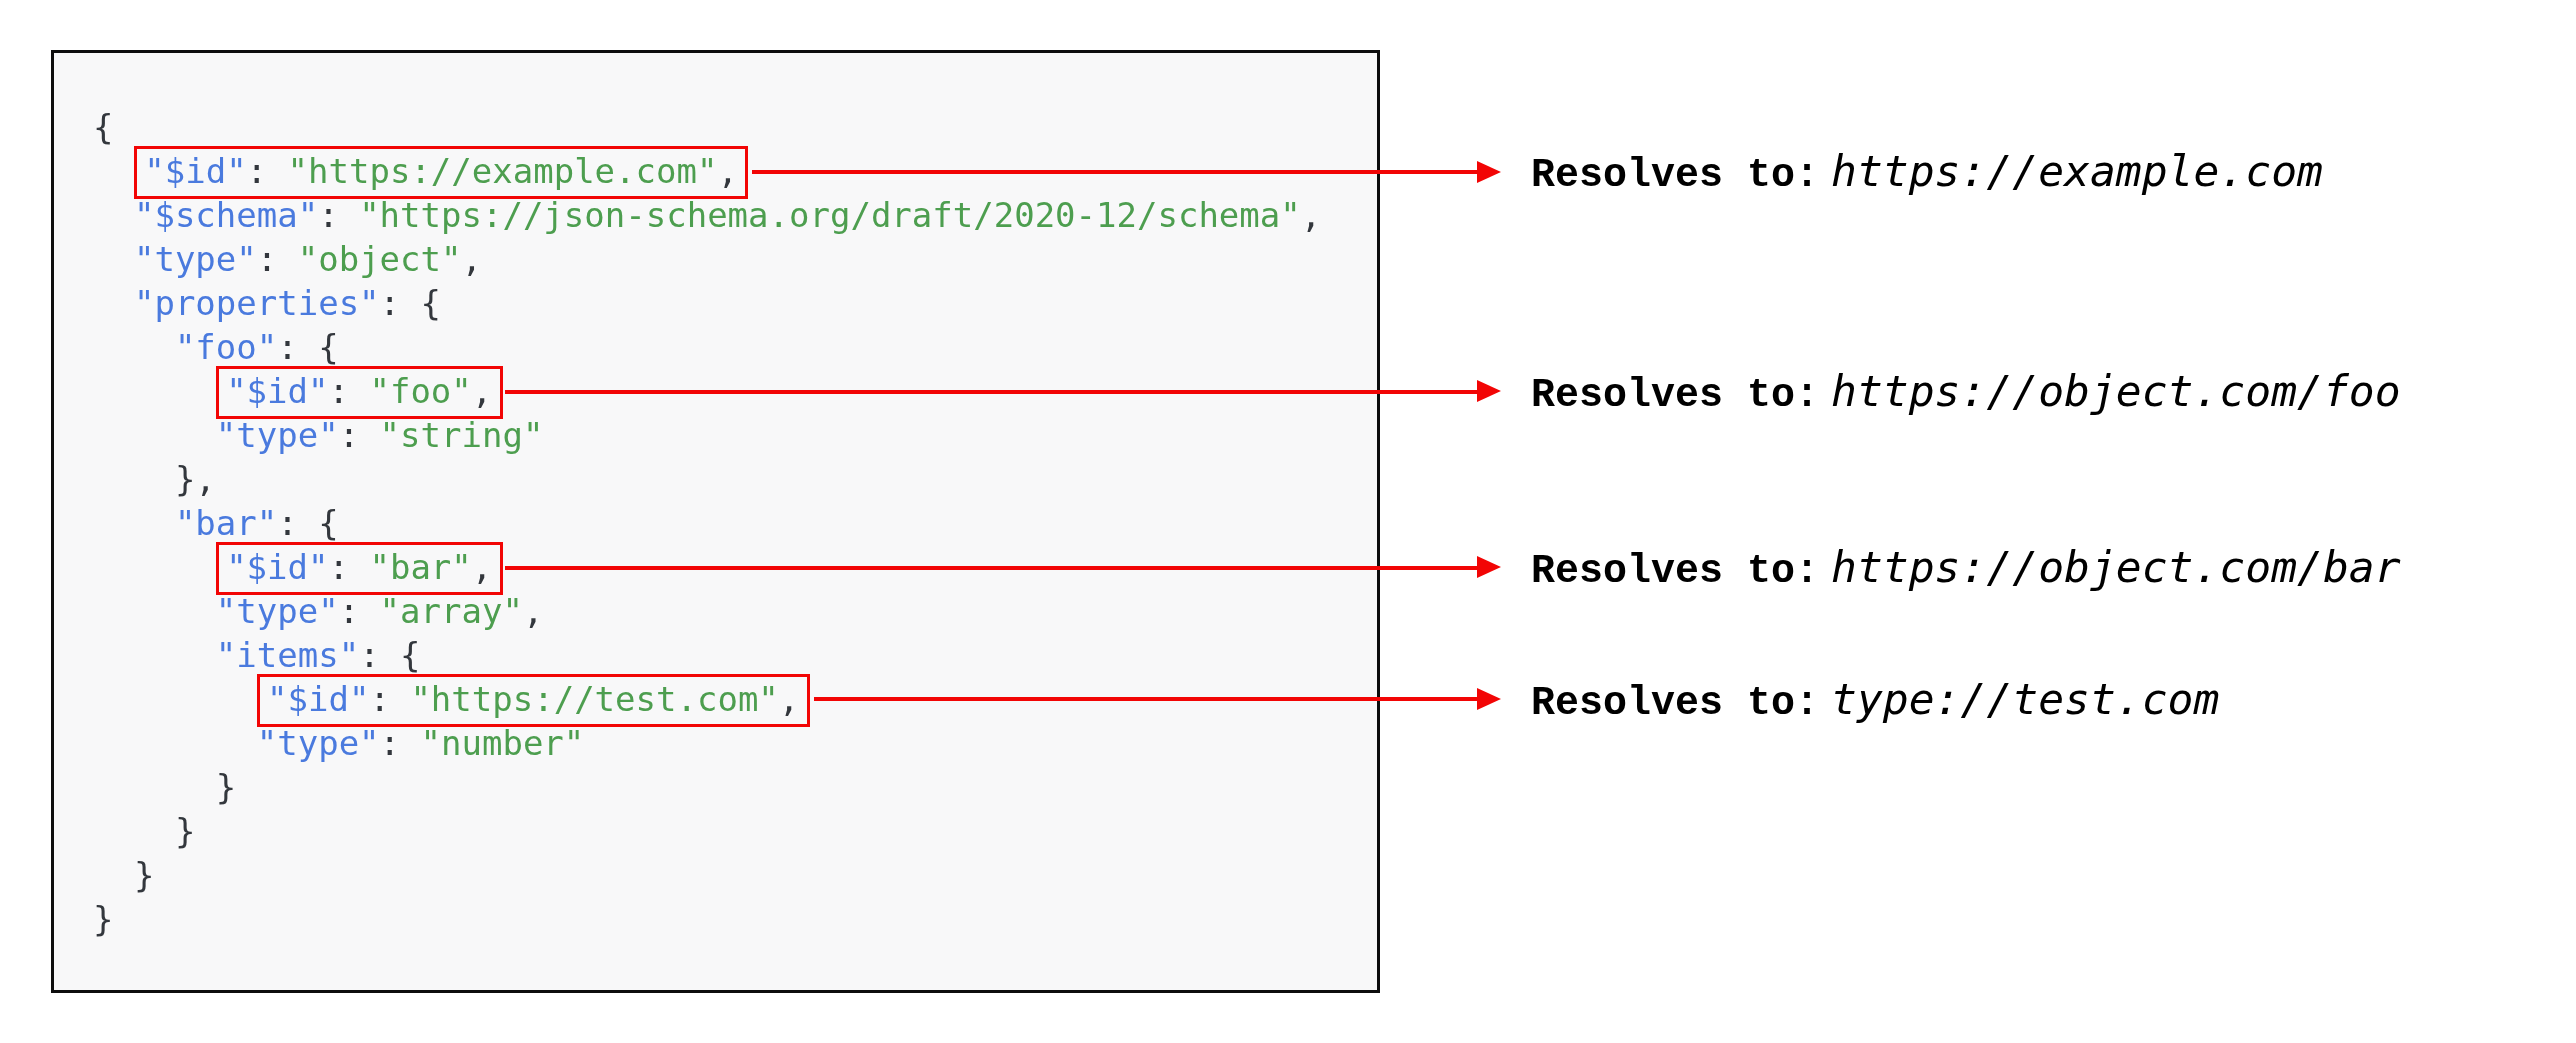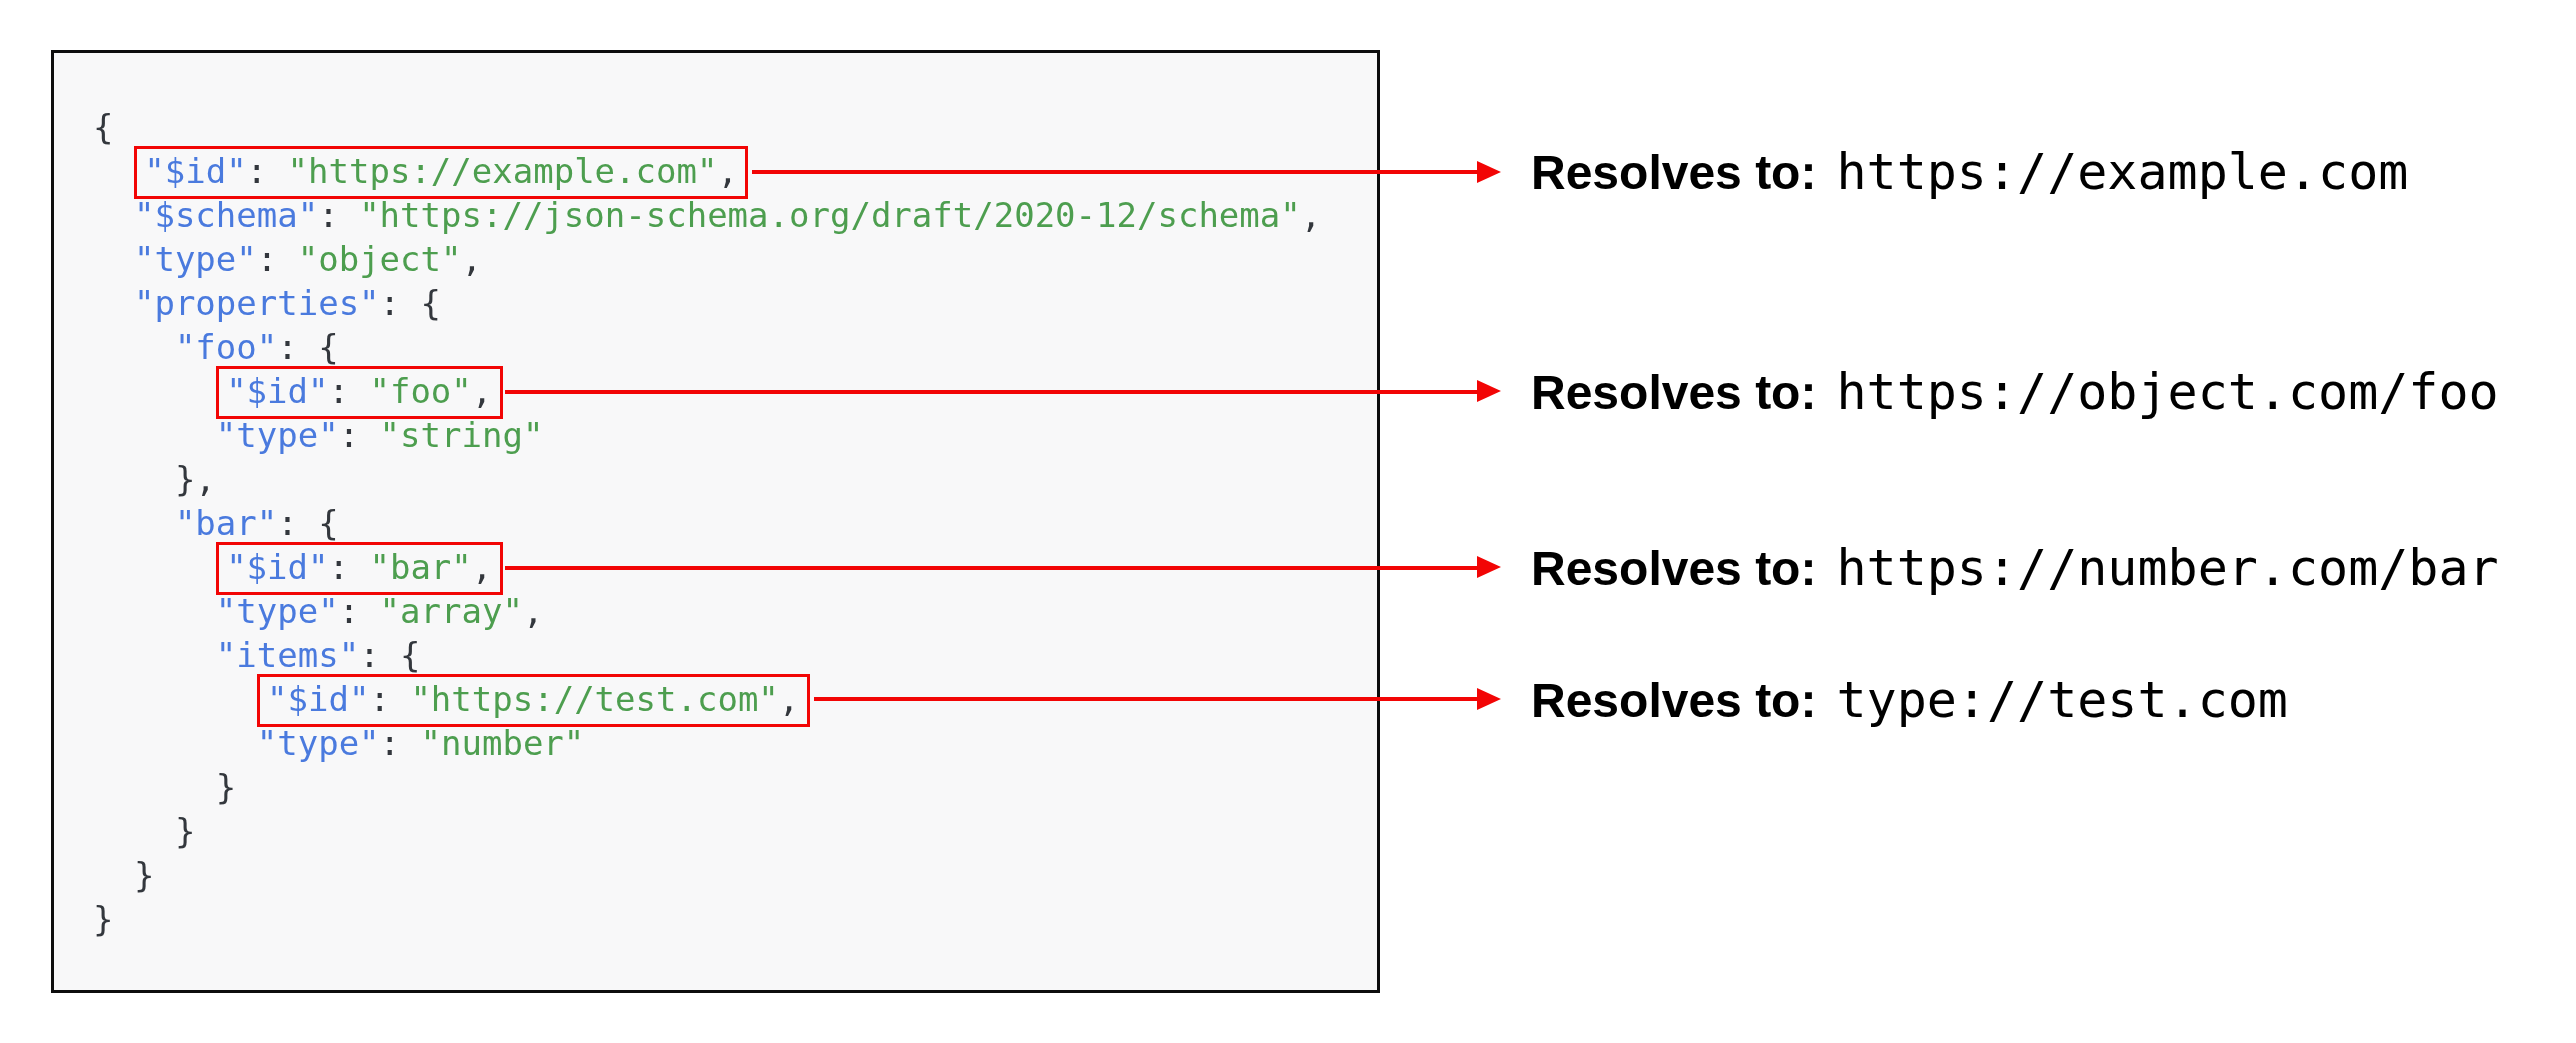--- a/index.html
+++ b/index.html
@@ -66,50 +66,51 @@
   
   .annotation-row {
     position: absolute;
     left: 1531px;
     transform: translateY(-50%);
     display: flex;
     align-items: baseline;
     white-space: nowrap;
   }
   .ann-label {
-    font-family: Liberation Sans, sans-serif;
+    font-family: Liberation Mono, monospace;
     font-weight: bold;
-    font-size: 48px;
+    font-size: 40px;
     color: var(--text, #000000);
   }
   .ann-url {
     font-family: "DejaVu Sans Mono", "Liberation Mono", monospace;
-    font-size: 50px;
+    font-size: 43px;
     color: var(--text, #000000);
-    margin-left: 20px;
+    margin-left: 12px;
+    font-style: italic;
   }
 </style>
 </head>
 <body>
 
 <div class="code-panel">
   <div class="code-block"><div class="code-line"><span class="tok-p">{</span></div><div class="code-line"><span class="tok-p">  </span><span class="red-box"><span class="tok-k">"$id"</span><span class="tok-p">: </span><span class="tok-g">"https://example.com"</span><span class="tok-p">,</span></span></div><div class="code-line"><span class="tok-p">  </span><span class="tok-k">"$schema"</span><span class="tok-p">: </span><span class="tok-g">"https://json-schema.org/draft/2020-12/schema"</span><span class="tok-p">,</span></div><div class="code-line"><span class="tok-p">  </span><span class="tok-k">"type"</span><span class="tok-p">: </span><span class="tok-g">"object"</span><span class="tok-p">,</span></div><div class="code-line"><span class="tok-p">  </span><span class="tok-k">"properties"</span><span class="tok-p">: {</span></div><div class="code-line"><span class="tok-p">    </span><span class="tok-k">"foo"</span><span class="tok-p">: {</span></div><div class="code-line"><span class="tok-p">      </span><span class="red-box"><span class="tok-k">"$id"</span><span class="tok-p">: </span><span class="tok-g">"foo"</span><span class="tok-p">,</span></span></div><div class="code-line"><span class="tok-p">      </span><span class="tok-k">"type"</span><span class="tok-p">: </span><span class="tok-g">"string"</span></div><div class="code-line"><span class="tok-p">    </span><span class="tok-p">},</span></div><div class="code-line"><span class="tok-p">    </span><span class="tok-k">"bar"</span><span class="tok-p">: {</span></div><div class="code-line"><span class="tok-p">      </span><span class="red-box"><span class="tok-k">"$id"</span><span class="tok-p">: </span><span class="tok-g">"bar"</span><span class="tok-p">,</span></span></div><div class="code-line"><span class="tok-p">      </span><span class="tok-k">"type"</span><span class="tok-p">: </span><span class="tok-g">"array"</span><span class="tok-p">,</span></div><div class="code-line"><span class="tok-p">      </span><span class="tok-k">"items"</span><span class="tok-p">: {</span></div><div class="code-line"><span class="tok-p">        </span><span class="red-box"><span class="tok-k">"$id"</span><span class="tok-p">: </span><span class="tok-g">"https://test.com"</span><span class="tok-p">,</span></span></div><div class="code-line"><span class="tok-p">        </span><span class="tok-k">"type"</span><span class="tok-p">: </span><span class="tok-g">"number"</span></div><div class="code-line"><span class="tok-p">      </span><span class="tok-p">}</span></div><div class="code-line"><span class="tok-p">    </span><span class="tok-p">}</span></div><div class="code-line"><span class="tok-p">  </span><span class="tok-p">}</span></div><div class="code-line"><span class="tok-p">}</span></div></div>
 </div>
 
 <div class="annotation-row" style="top: 172px;">
   <span class="ann-label">Resolves to:</span>
   <span class="ann-url">https://example.com</span>
 </div>
 <div class="annotation-row" style="top: 392px;">
   <span class="ann-label">Resolves to:</span>
   <span class="ann-url">https://object.com/foo</span>
 </div>
 <div class="annotation-row" style="top: 568px;">
   <span class="ann-label">Resolves to:</span>
-  <span class="ann-url">https://number.com/bar</span>
+  <span class="ann-url">https://object.com/bar</span>
 </div>
 <div class="annotation-row" style="top: 700px;">
   <span class="ann-label">Resolves to:</span>
   <span class="ann-url">type://test.com</span>
 </div>
 
 <div class="arrow-line" style="left: 752px; top: 170px; width: 726px;"></div>
 <div class="arrow-head" style="left: 1477px; top: 161px;"></div>
 <div class="arrow-line" style="left: 505px; top: 390px; width: 973px;"></div>
 <div class="arrow-head" style="left: 1477px; top: 380px;"></div>

